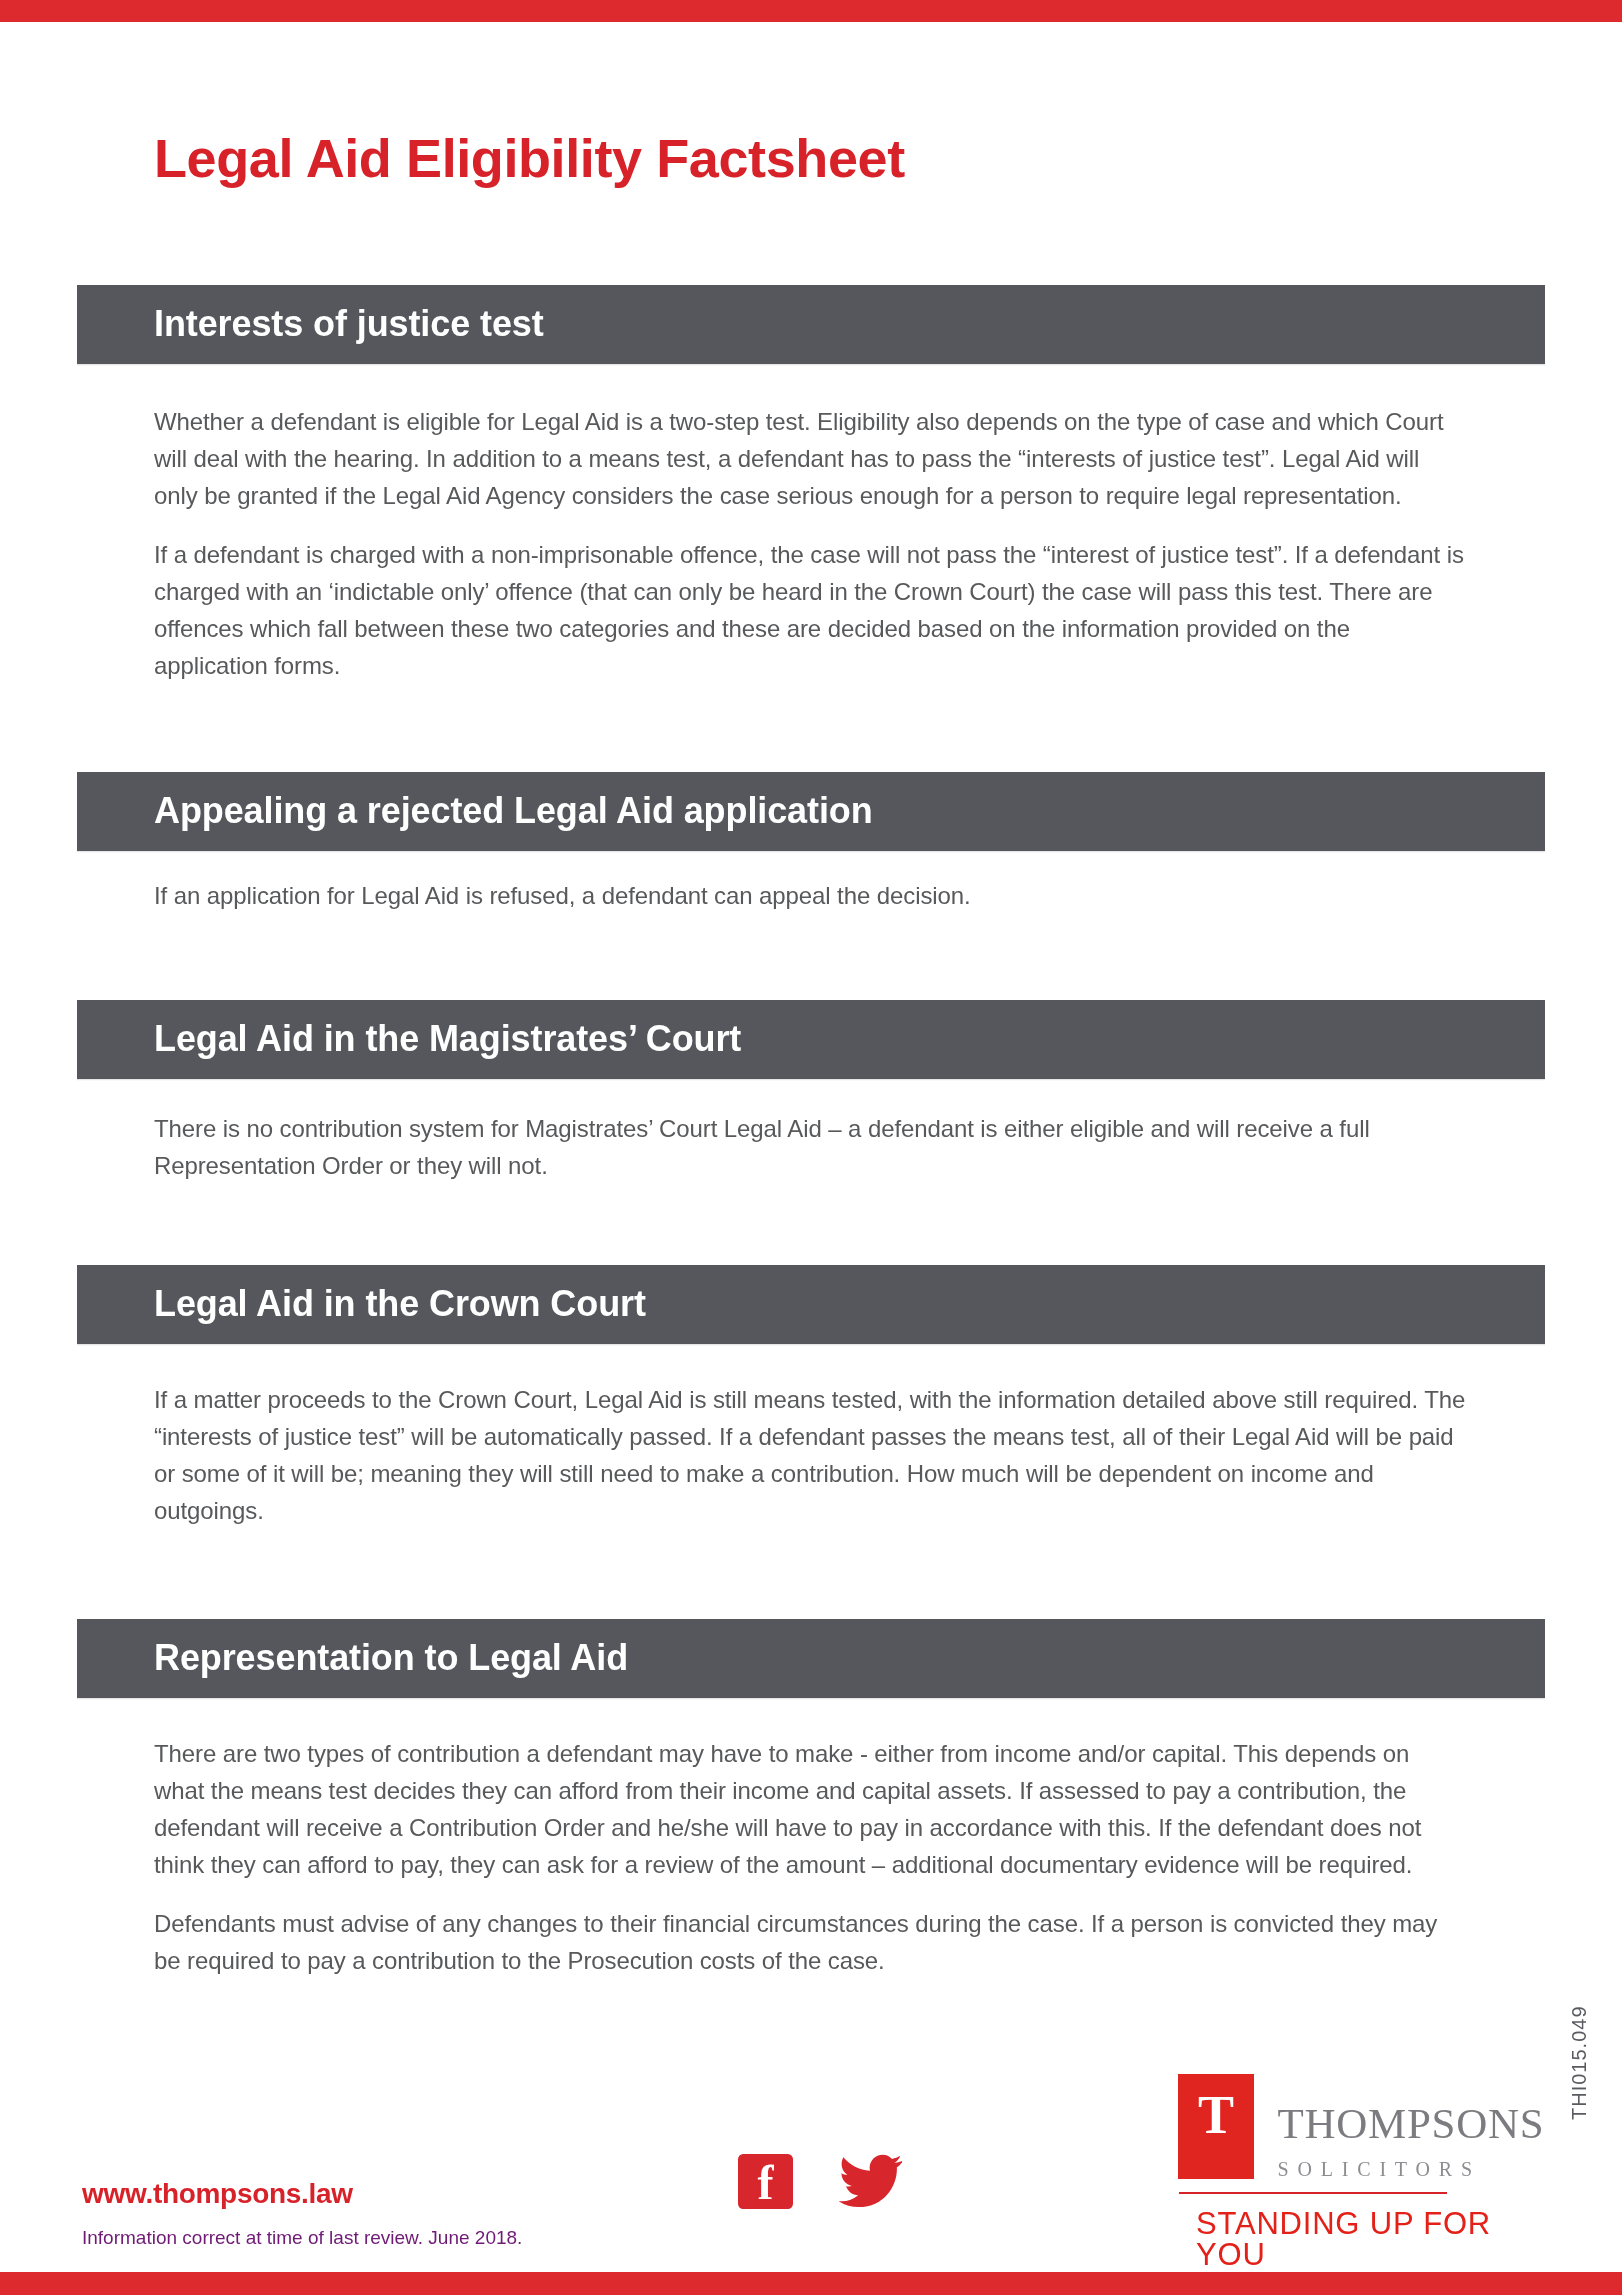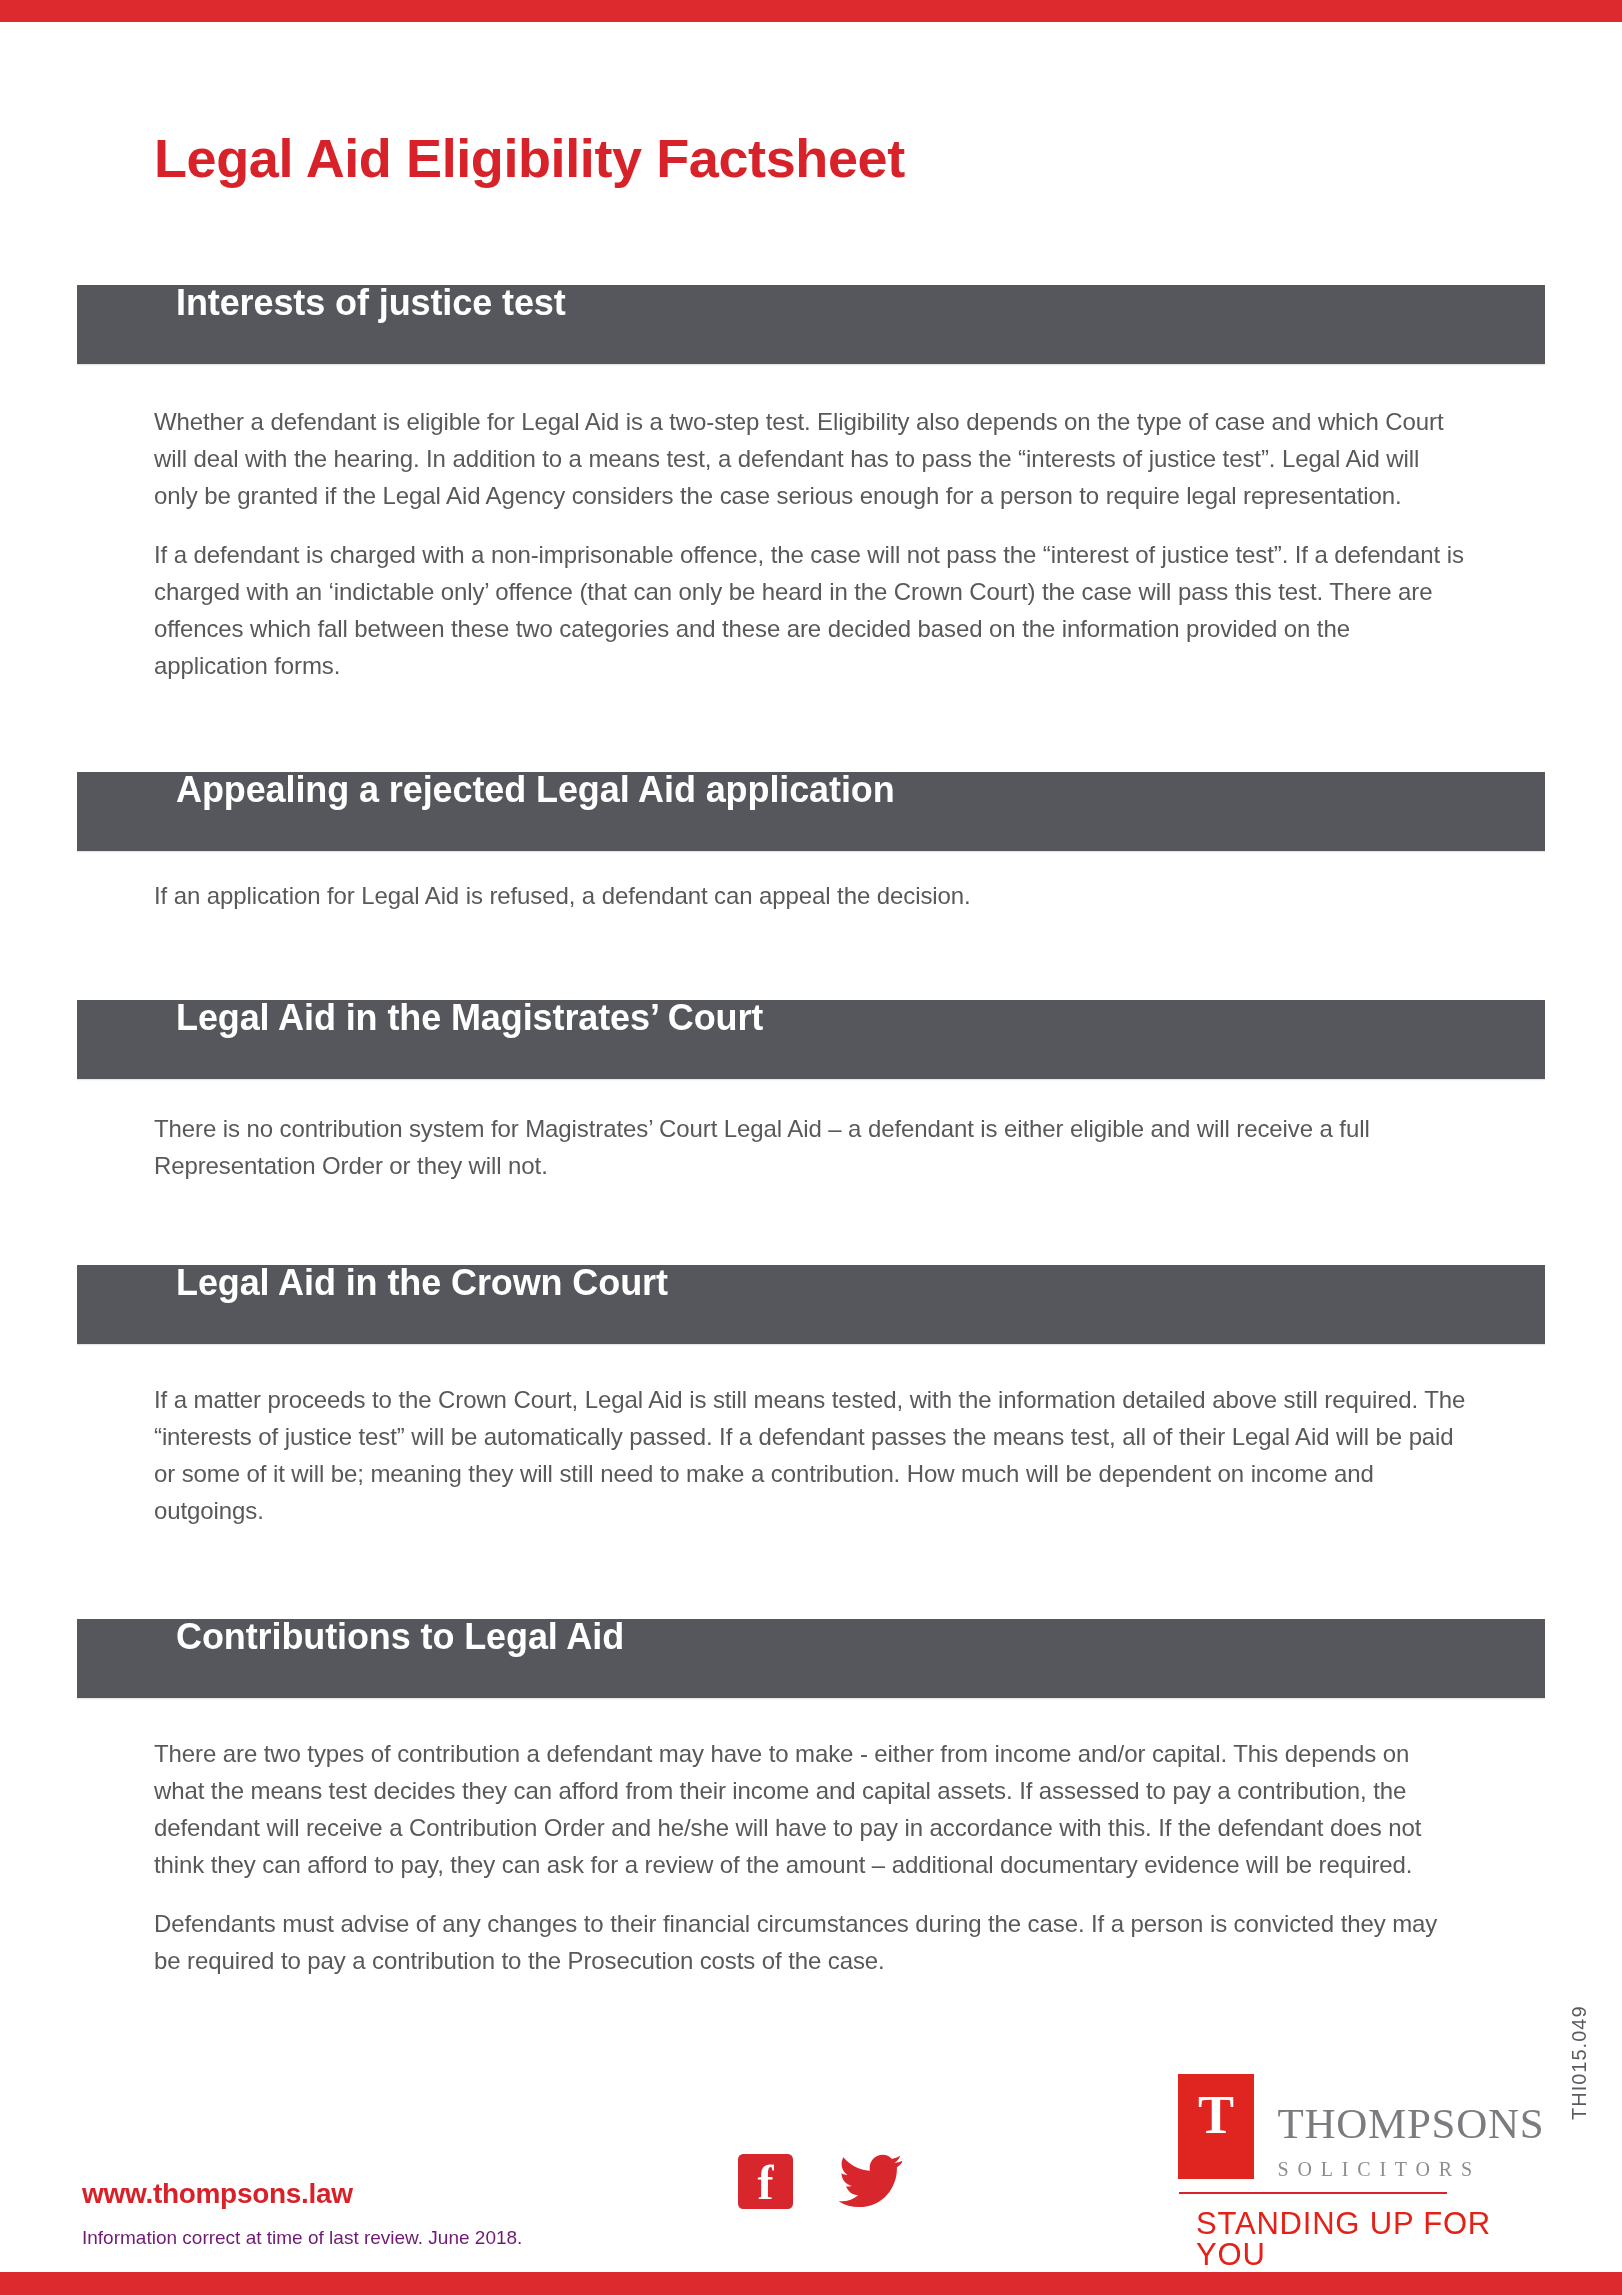--- a/index.html
+++ b/index.html
@@ -53,22 +53,23 @@
     top: 263px;
     width: 1468px;
   }
 
   .section { margin-bottom: 0; }
 
   .section-bar {
     background: #55575C;
     height: 79px;
     display: flex;
+    align-items: center;
     box-sizing: border-box;
-    padding-left: 99px;
+    padding-left: 77px;
     box-shadow: 0 1.3px 0 rgba(0,0,0,0.10);
   }
   .section-bar-title {
     color: #ffffff;
     font-size: 36px;
     font-weight: bold;
     letter-spacing: -0.1px;
     line-height: 1;
   }
 
@@ -282,21 +283,21 @@
       </div>
       <div class="gap-s4-body"></div>
       <div class="section-body">
         <p class="para">If a matter proceeds to the Crown Court, Legal Aid is still means tested, with the information detailed above still required. The “interests of justice test” will be automatically passed. If a defendant passes the means test, all of their Legal Aid will be paid or some of it will be; meaning they will still need to make a contribution. How much will be dependent on income and outgoings.</p>
       </div>
     </div>
     <div class="gap-s4-end"></div>
 
     <div class="section">
       <div class="section-bar">
-        <div class="section-bar-title">Contributions to Legal Aid</div>
+        <div class="section-bar-title">Representation to Legal Aid</div>
       </div>
       <div class="gap-s5-body"></div>
       <div class="section-body">
         <p class="para">There are two types of contribution a defendant may have to make - either from income and/or capital. This depends on what the means test decides they can afford from their income and capital assets. If assessed to pay a contribution, the defendant will receive a Contribution Order and he/she will have to pay in accordance with this. If the defendant does not think they can afford to pay, they can ask for a review of the amount – additional documentary evidence will be required.</p>
         <p class="para">Defendants must advise of any changes to their financial circumstances during the case. If a person is convicted they may be required to pay a contribution to the Prosecution costs of the case.</p>
       </div>
     </div>
 
   </div>
 </div>

